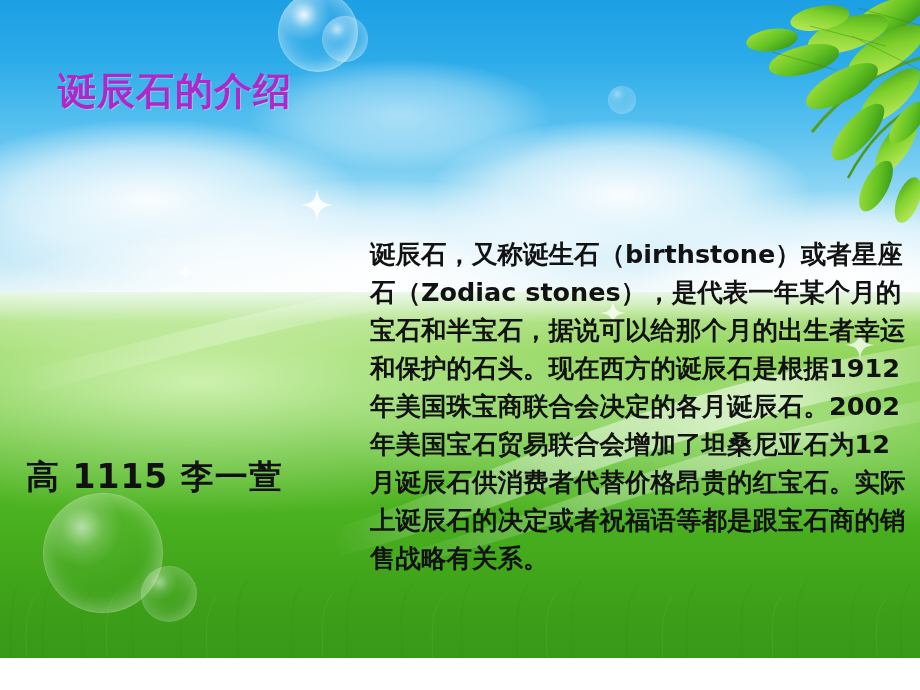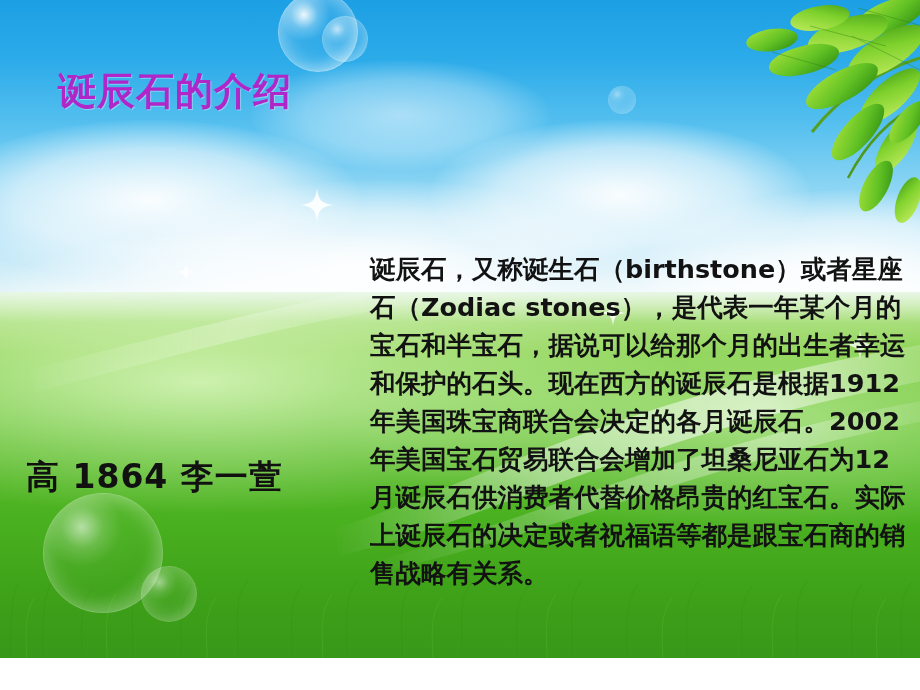--- a/index.html
+++ b/index.html
@@ -146,21 +146,21 @@
     font-family: "DejaVu Sans", sans-serif;
     font-size: 33px;
     font-weight: bold;
     color: #111111;
     letter-spacing: 1px;
     white-space: nowrap;
   }
   .body-text {
     position: absolute;
     left: 370px;
-    top: 250px;
+    top: 235px;
     width: 540px;
     font-family: "DejaVu Sans", sans-serif;
     font-size: 25.5px;
     font-weight: bold;
     color: #121212;
     line-height: 38px;
     letter-spacing: 0px;
     text-align: left;
   }
 </style>
@@ -295,17 +295,17 @@
   </svg>
   <svg class="sparkle" style="left:845px; top:330px; width:30px; height:30px;" viewBox="0 0 34 34">
     <path d="M17 0 C18 12, 22 16, 34 17 C22 18, 18 22, 17 34 C16 22, 12 18, 0 17 C12 16, 16 12, 17 0 Z" fill="#ffffff" opacity=".75"></path>
   </svg>
   <svg class="sparkle" style="left:176px; top:262px; width:20px; height:20px;" viewBox="0 0 34 34">
     <path d="M17 0 C18 12, 22 16, 34 17 C22 18, 18 22, 17 34 C16 22, 12 18, 0 17 C12 16, 16 12, 17 0 Z" fill="#ffffff" opacity=".7"></path>
   </svg>
 
   <div class="slide-title">诞辰石的介绍</div>
 
-  <div class="author-line">高 1864 李一萱</div>
+  <div class="author-line">高 1115 李一萱</div>
 
   <div class="body-text">诞辰石，又称诞生石（birthstone）或者星座石（Zodiac stones），是代表一年某个月的宝石和半宝石，据说可以给那个月的出生者幸运和保护的石头。现在西方的诞辰石是根据1912年美国珠宝商联合会决定的各月诞辰石。2002年美国宝石贸易联合会增加了坦桑尼亚石为12月诞辰石供消费者代替价格昂贵的红宝石。实际上诞辰石的决定或者祝福语等都是跟宝石商的销售战略有关系。</div>
 
 </div>
 
 </body></html>

